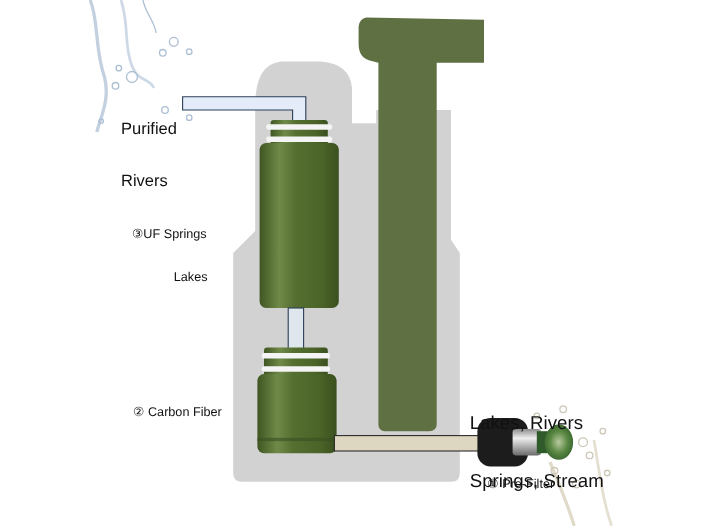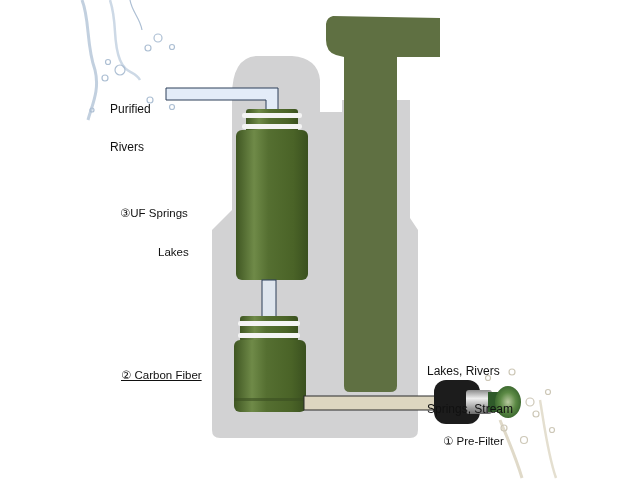--- a/index.html
+++ b/index.html
@@ -1,22 +1,22 @@
 <!DOCTYPE html>
 <html><head>
 <meta charset="utf-8">
 <style>
   html, body { margin:0; padding:0; }
   body { width:640px; height:480px; background:#ffffff; position:relative; overflow:hidden;
          font-family:"Liberation Sans", "DejaVu Sans", sans-serif; }
   svg { position:absolute; left:0; top:0; }
   .label { position:absolute; color:#111; white-space:pre; line-height:1.05; }
   .lbl-sm { font-size:11.5px; }
-  .lbl-md { font-size:12px; }
-  .lbl-lg { font-size:12px; }
+  .lbl-md { font-size:15px; }
+  .lbl-lg { font-size:17px; }
 </style>
 </head>
 <body>
 
 <svg width="640" height="480" viewBox="0 0 640 480">
   <defs>
     <linearGradient id="gGreen" x1="0" x2="1" y1="0" y2="0">
       <stop offset="0" stop-color="#3f5622"></stop>
       <stop offset="0.25" stop-color="#6f8a48"></stop>
       <stop offset="0.45" stop-color="#556f31"></stop>
@@ -99,20 +99,20 @@
 <div class="label lbl-md" style="left:110px; top:78px;">
   <div>Purified</div>
   <div>Rivers</div>
 </div>
 
 <div class="label lbl-sm" style="left:120px; top:183px;">
   <div>③UF Springs</div>
   <div style="padding-left:38px; margin-top:3px;">Lakes</div>
 </div>
 
-<div class="label lbl-sm" style="left:121px; top:369px;text-decoration:underline;">② Carbon Fiber</div>
+<div class="label lbl-sm" style="left:121px; top:369px;">② Carbon Fiber</div>
 
 <div class="label lbl-lg" style="left:427px; top:340px;">
   <div>Lakes, Rivers</div>
   <div>Springs, Stream</div>
 </div>
 
 <div class="label lbl-sm" style="left:443px; top:435px;">① Pre-Filter</div>
 
 </body></html>

